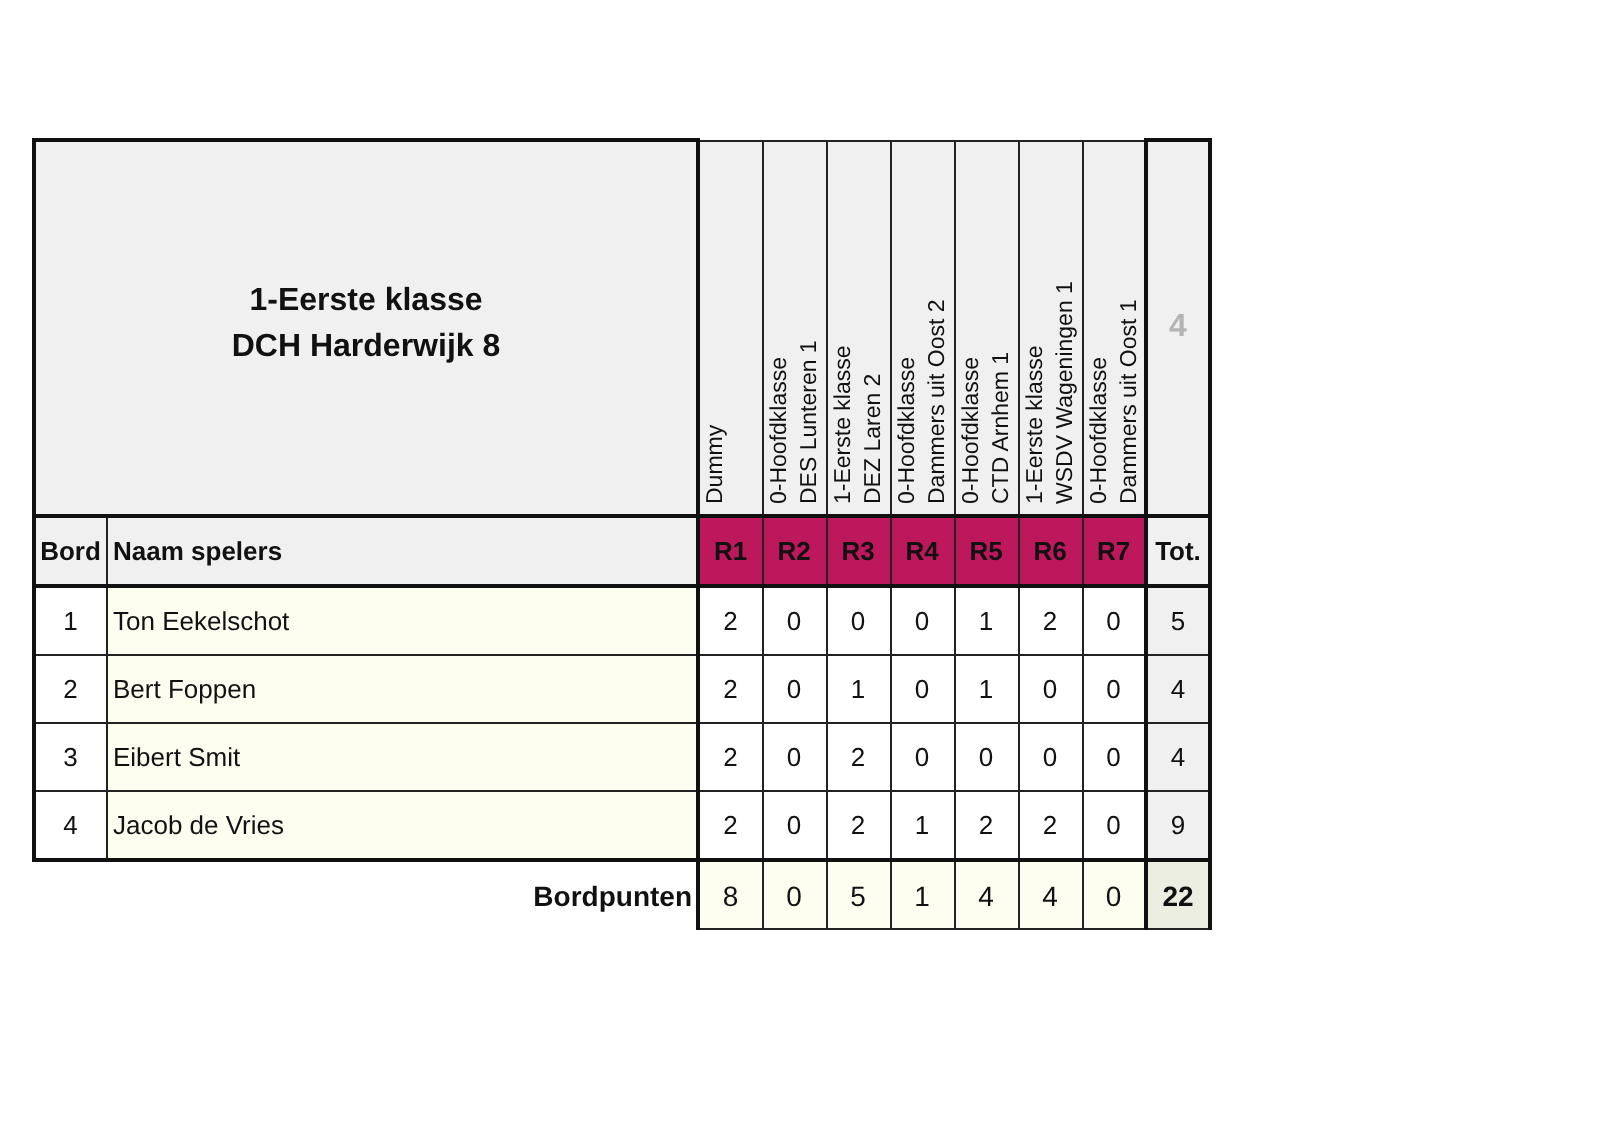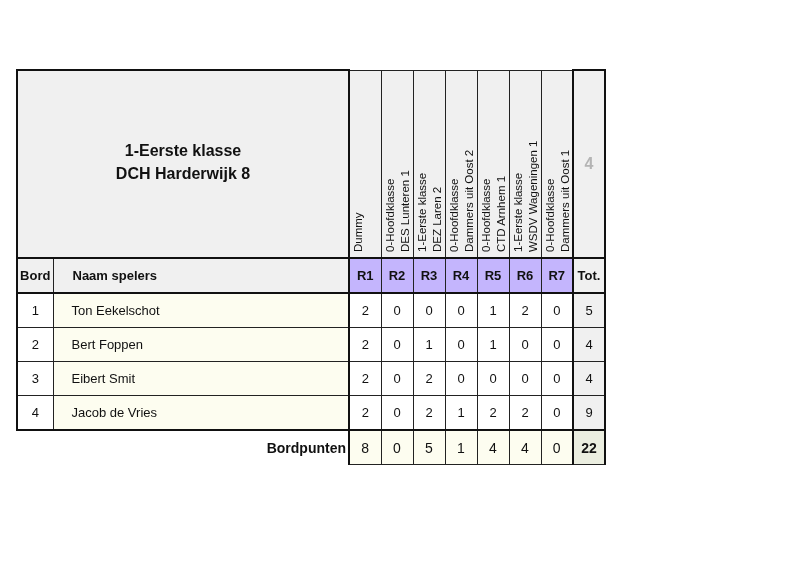--- a/index.html
+++ b/index.html
@@ -78,43 +78,43 @@
     }
     .hdr td {
       height: 33px;
       font-weight: bold;
       font-size: 13px;
       background: #f0f0f0;
       border-top: 2px solid #111 !important;
       border-bottom: 2px solid #111 !important;
     }
     .hdr td.rlabel {
-      background: #c4b5fd;
+      background: #be185d;
       margin-left: 48px;
     }
     .hdr td.name-h {
       text-align: left;
-      padding-left: 19px;
+      padding-left: 3px;
     }
     .hdr td.tot-h {
       background: #f0f0f0;
       border-right: 2px solid #111 !important;
     }
     tr.prow td {
       height: 33px;
       font-size: 13px;
     }
     tr.prow td.bord {
       background: #ffffff;
       border-left: 2px solid #111;
     }
     tr.prow td.name {
       background: #fdfdf0;
       text-align: left;
-      padding-left: 18px;
+      padding-left: 3px;
     }
     tr.prow td.val {
       background: #ffffff;
     }
     tr.prow td.tot {
       background: #f0f0f0;
       border-right: 2px solid #111 !important;
     }
     tr.prow.last td {
       border-bottom: 2px solid #111;

